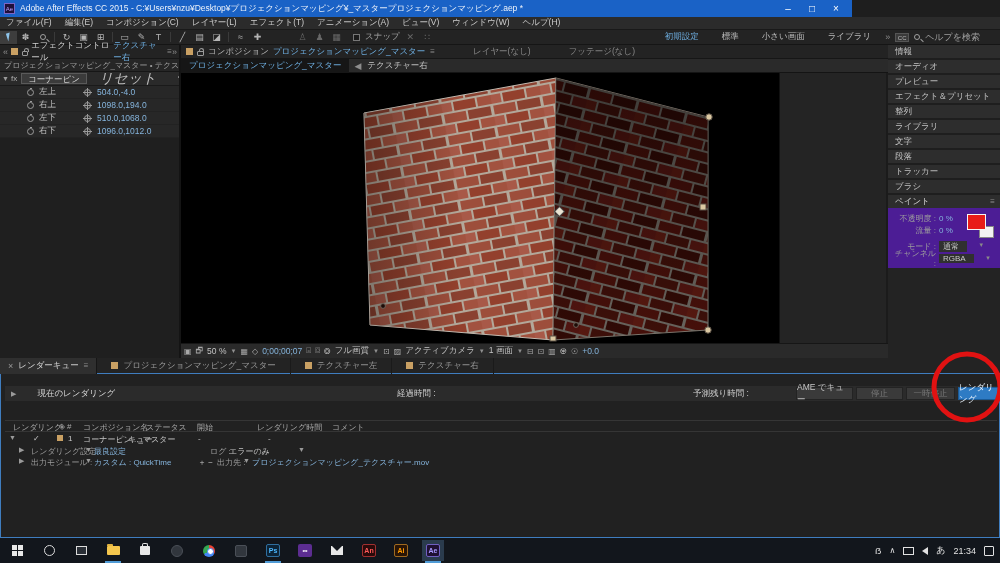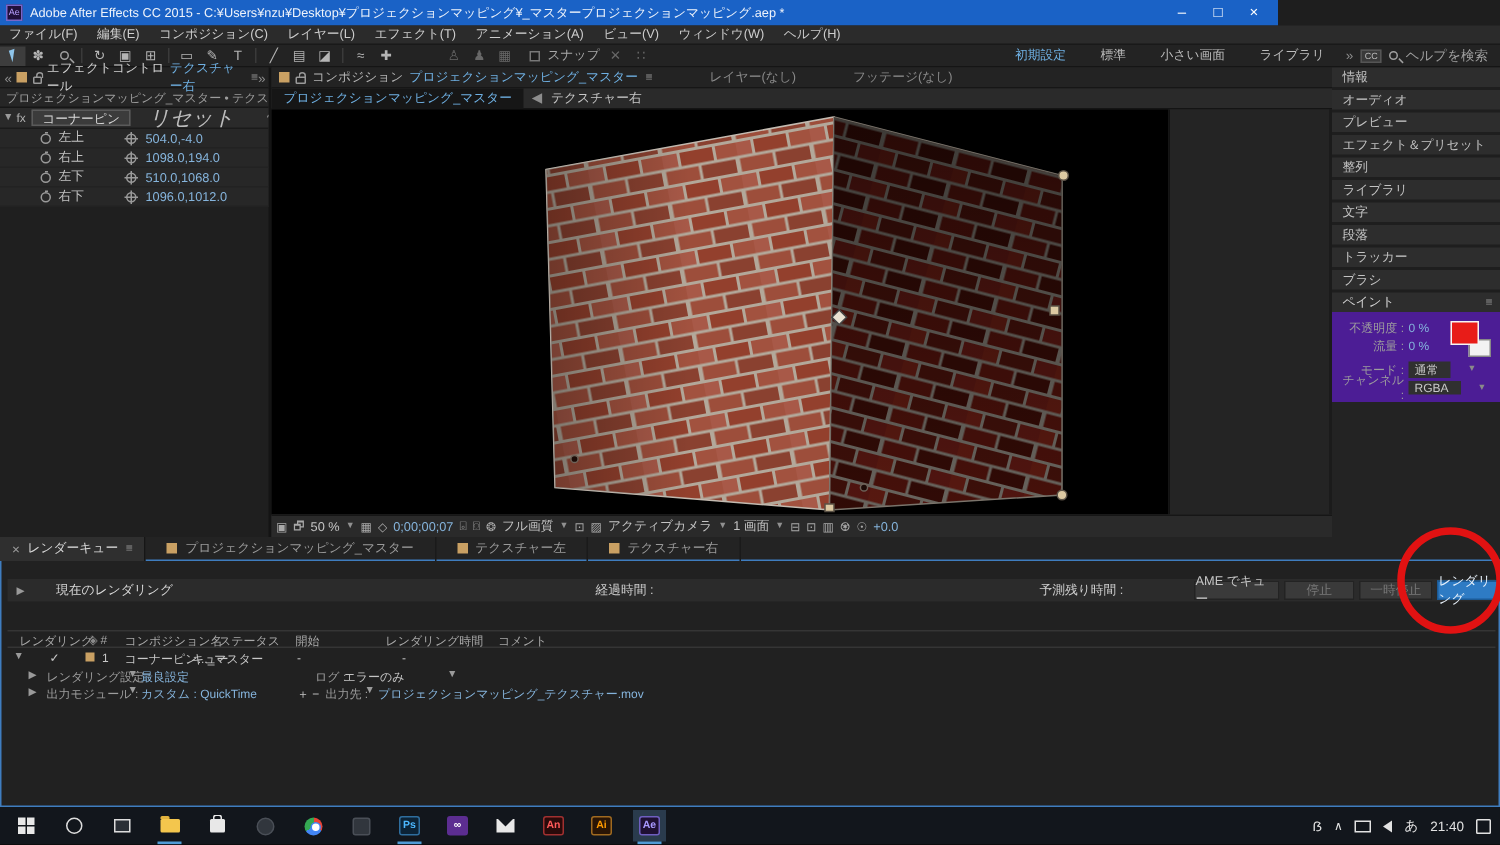--- a/index.html
+++ b/index.html
@@ -21,21 +21,21 @@
   
   .toolbar{left:0;top:30px;width:1000px;height:15px;background:#232323;display:flex;align-items:center;border-bottom:1px solid #151515;}
   .tool{width:17px;height:13px;display:flex;align-items:center;justify-content:center;color:#b5b5b5;font-size:9px;}
   .tool.active{background:#3d3d3d;color:#8ec4ea;}
   .tool.dim{color:#686868;}
   .tsep{width:1px;height:10px;background:#3a3a3a;margin:0 3px;}
   .cursor-ico{width:0;height:0;border-left:4px solid #8ec4ea;border-bottom:8px solid transparent;transform:rotate(-18deg);}
   .snapbox{width:7px;height:7px;border:1px solid #777;background:#1c1c1c;margin:0 3px 0 8px;}
   .ws{color:#bdbdbd;font-size:8.5px;margin:0 9px;}
   .ws.active{color:#6fb1e4;}
-  .searchzone{margin-left:auto;display:flex;align-items:center;gap:5px;padding-right:8px;color:#9f9f9f;}
+  .searchzone{margin-left:auto;display:flex;align-items:center;gap:5px;padding-right:20px;color:#9f9f9f;}
   .mag{width:6px;height:6px;border:1px solid #9f9f9f;border-radius:50%;position:relative;}
   .mag::after{content:"";position:absolute;left:5px;top:5px;width:4px;height:1px;background:#9f9f9f;transform:rotate(45deg);}
   .ccbox{width:14px;height:9px;background:#3a3a3a;border:1px solid #555;font-size:6px;color:#bbb;text-align:center;line-height:8px;}
 
   
   .tabstrip{background:#232323;height:14px;display:flex;align-items:center;border-bottom:1px solid #161616;}
   .swatch{width:7px;height:7px;background:#c9a063;display:inline-block;flex:0 0 auto;}
   .lock{width:7px;height:5px;border:1px solid #9a9a9a;border-radius:1px;position:relative;margin-top:3px;}
   .lock::before{content:"";position:absolute;left:1px;top:-4px;width:3px;height:3px;border:1px solid #9a9a9a;border-bottom:none;border-radius:3px 3px 0 0;}
   .pmenu{color:#8d8d8d;font-size:8px;}
@@ -510,21 +510,21 @@
       </div>
     <div class="tb-ico open current">
         <span class="adobeapp ae">Ae</span>
       </div>
     <div class="tray">
       <span style="font-size:9px">ẞ</span>
       <span style="font-size:8px">∧</span>
       <span class="monitor"></span>
       <span class="spk"></span>
       <span class="t-txt">あ</span>
-      <span class="t-txt">21:40</span>
+      <span class="t-txt">21:34</span>
       <span class="notif"></span>
     </div>
   </div>
 
   <svg class="abs overlay" style="left:925px;top:345px" width="75px" height="84px">
     <ellipse cx="42" cy="42" rx="33" ry="33" fill="none" stroke="#e11212" stroke-width="5"></ellipse>
   </svg>
 
 </div>
 

